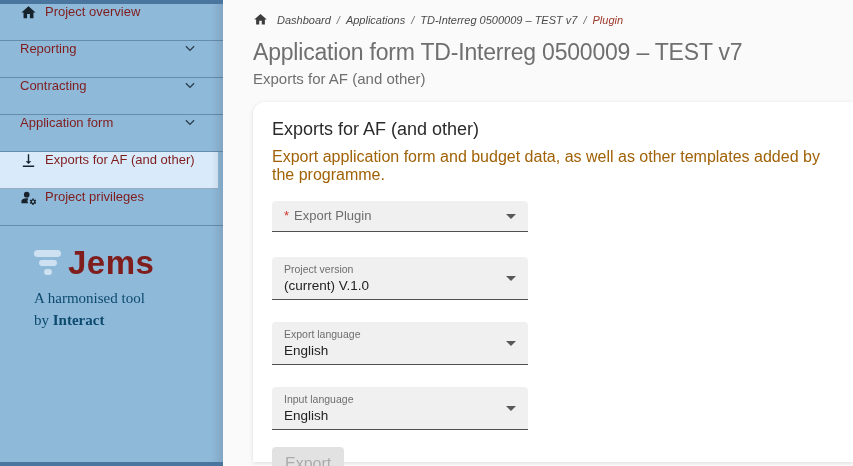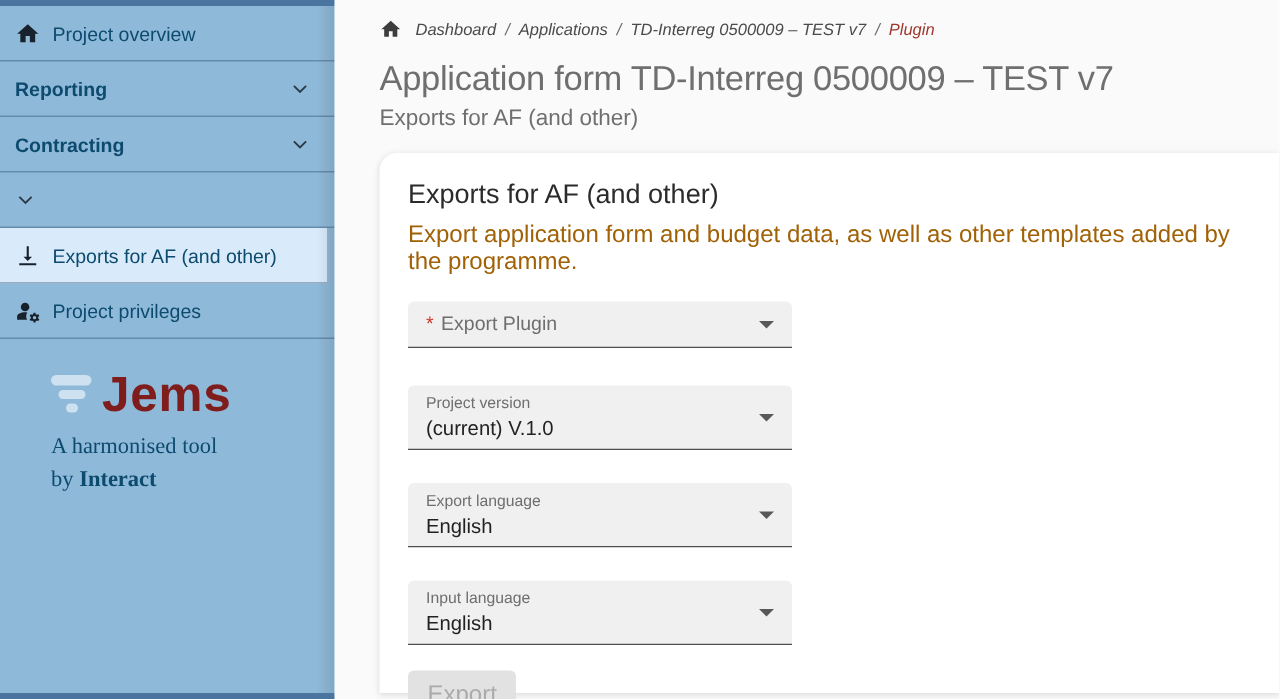--- a/index.html
+++ b/index.html
@@ -21,25 +21,25 @@
   }
   .sidebar .edge-top { top: 0; }
   .sidebar .edge-bottom { bottom: 0; }
   .sidebar .right-shade {
     position: absolute; top: 0; right: 0; bottom: 0; width: 12px; z-index: 2;
     background: linear-gradient(to right, rgba(0,0,0,0), rgba(0,0,0,0.10));
     pointer-events: none;
   }
   .nav { padding-top: 4px; }
   .nav-item {
-    height: 37px; display: flex; align-items: center;
-    padding: 0 10px; border-bottom: 1px solid rgba(27,58,87,0.35);
-    color: #0c4a6e; font-size: 13px; cursor: pointer; position: relative;
-  }
-  .nav-item.category { font-weight: 700; }
+    height: 37px; display: flex; align-items: flex-start;
+    padding: 0 20px; border-bottom: 1px solid rgba(27,58,87,0.35);
+    color: #7f1d1d; font-size: 13px; cursor: pointer; position: relative;
+  }
+  .nav-item.category { font-weight: 400; }
   .nav-item .label { flex: 1; }
   .nav-item .mi { width: 17px; height: 17px; margin-right: 8px; flex: none; }
   .nav-item .mi svg { display: block; width: 17px; height: 17px; fill: #17222c; }
   .nav-item .chev { width: 14px; height: 14px; margin-right: 6px; flex: none; }
   .nav-item .chev svg { display: block; width: 14px; height: 14px; stroke: #2a3b4a; fill: none; }
   .nav-item.selected { background: #d9ebfb; width: calc(100% - 5px); }
 
   .logo-block { margin-top: 20px; padding-left: 34px; color: #cde1f1; position: relative; z-index: 1; }
   .logo-row { display: flex; align-items: center; }
   .logo-glyph { display: flex; flex-direction: column; align-items: center; gap: 3px; margin-right: 7px; }
@@ -127,20 +127,21 @@
       <div class="nav-item category">
         <span class="label">Contracting</span>
         <span class="chev">
           <svg viewBox="0 0 24 24">
               <path d="M5 9l7 7 7-7" stroke-width="2.2"></path>
             </svg>
         </span>
       </div>
 
       <div class="nav-item category">
+        <span class="label">Application form</span>
         <span class="chev">
           <svg viewBox="0 0 24 24">
               <path d="M5 9l7 7 7-7" stroke-width="2.2"></path>
             </svg>
         </span>
       </div>
 
 
       <div class="nav-item selected">
         <span class="mi">

